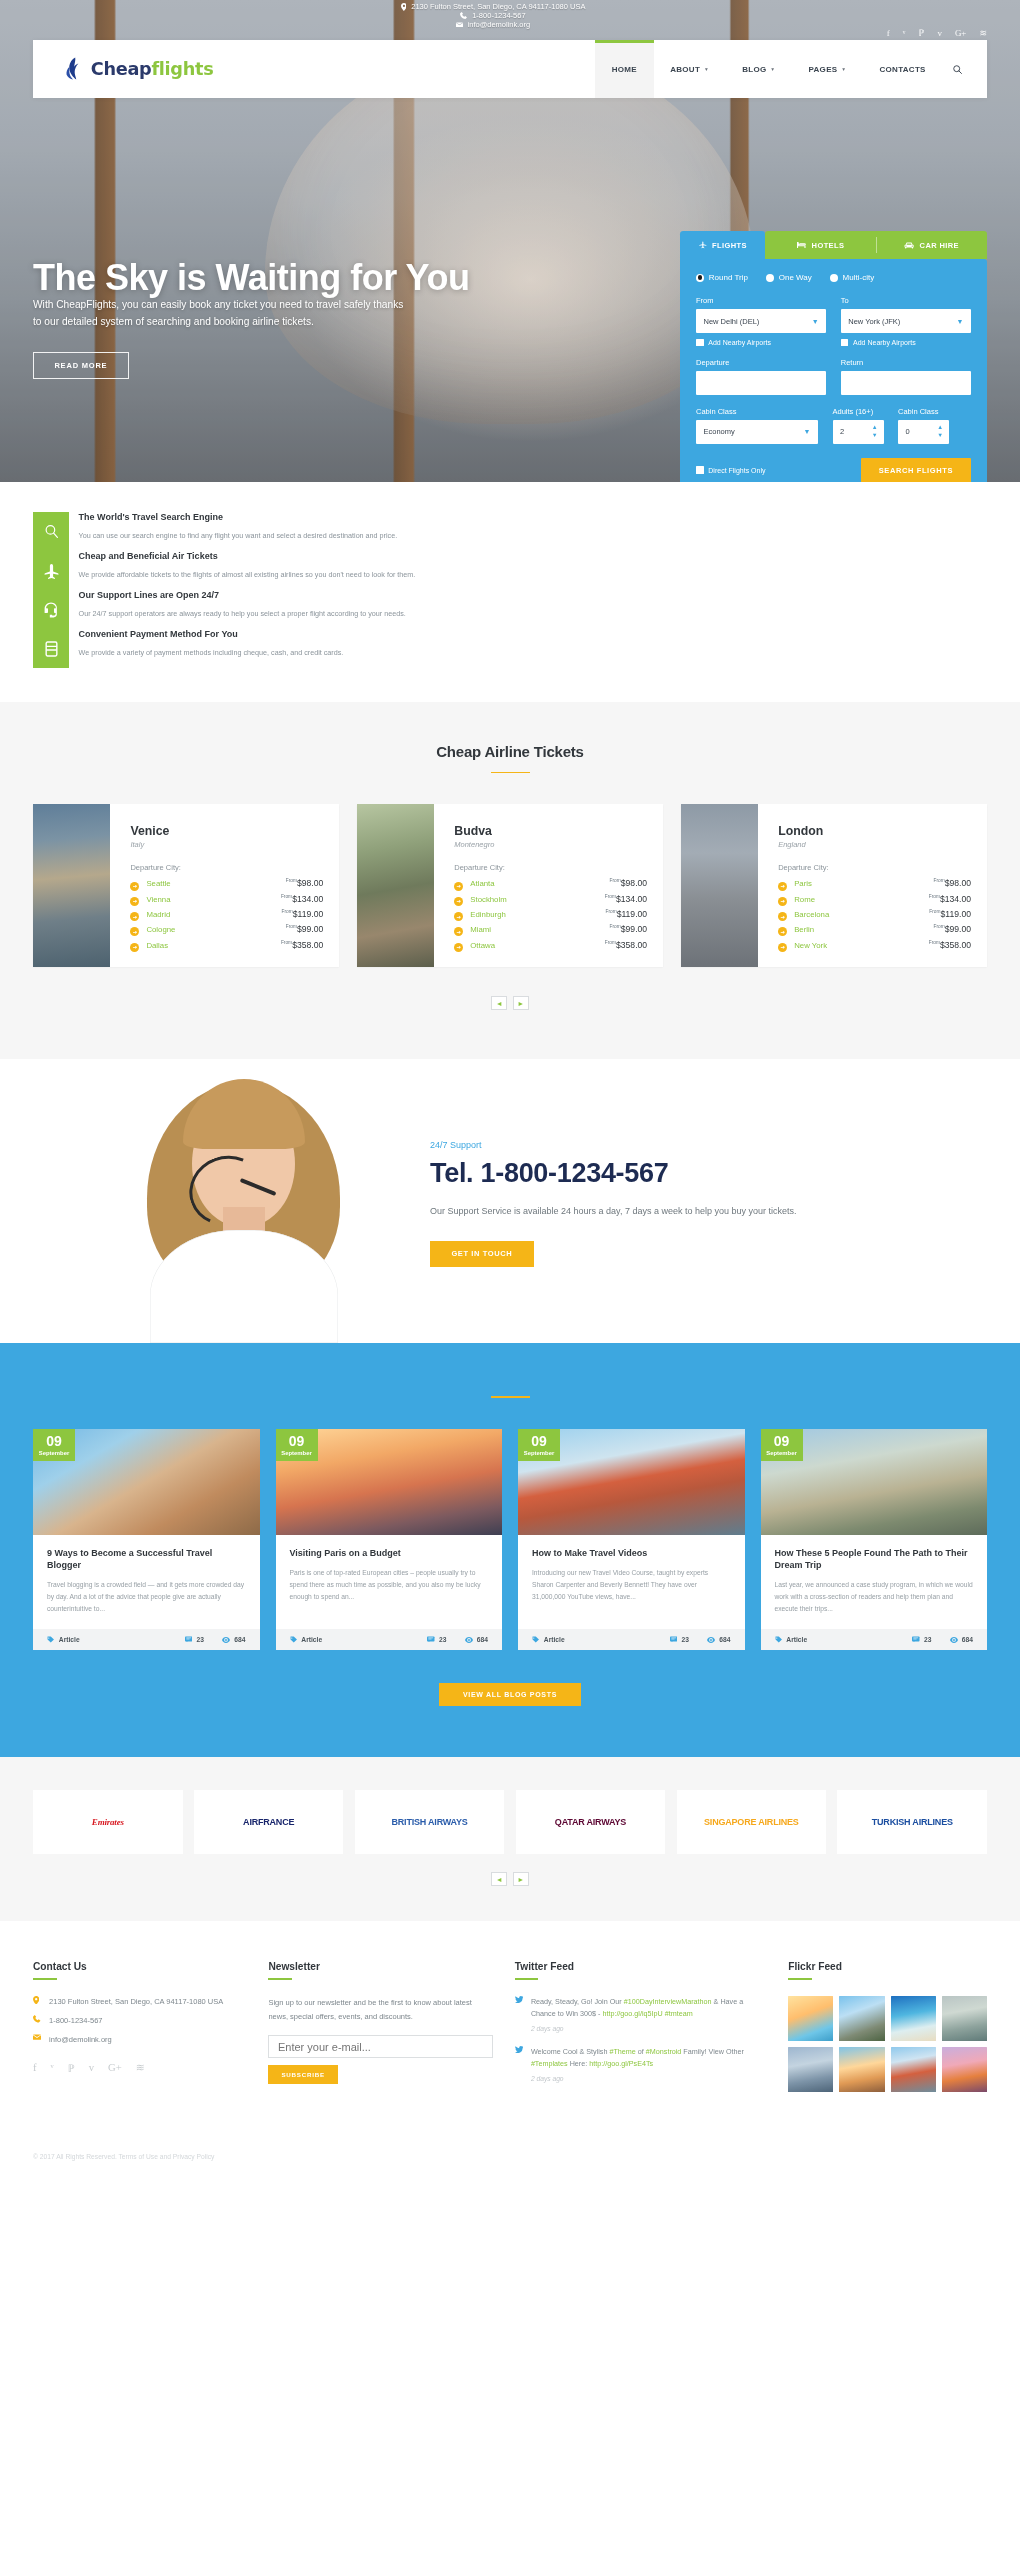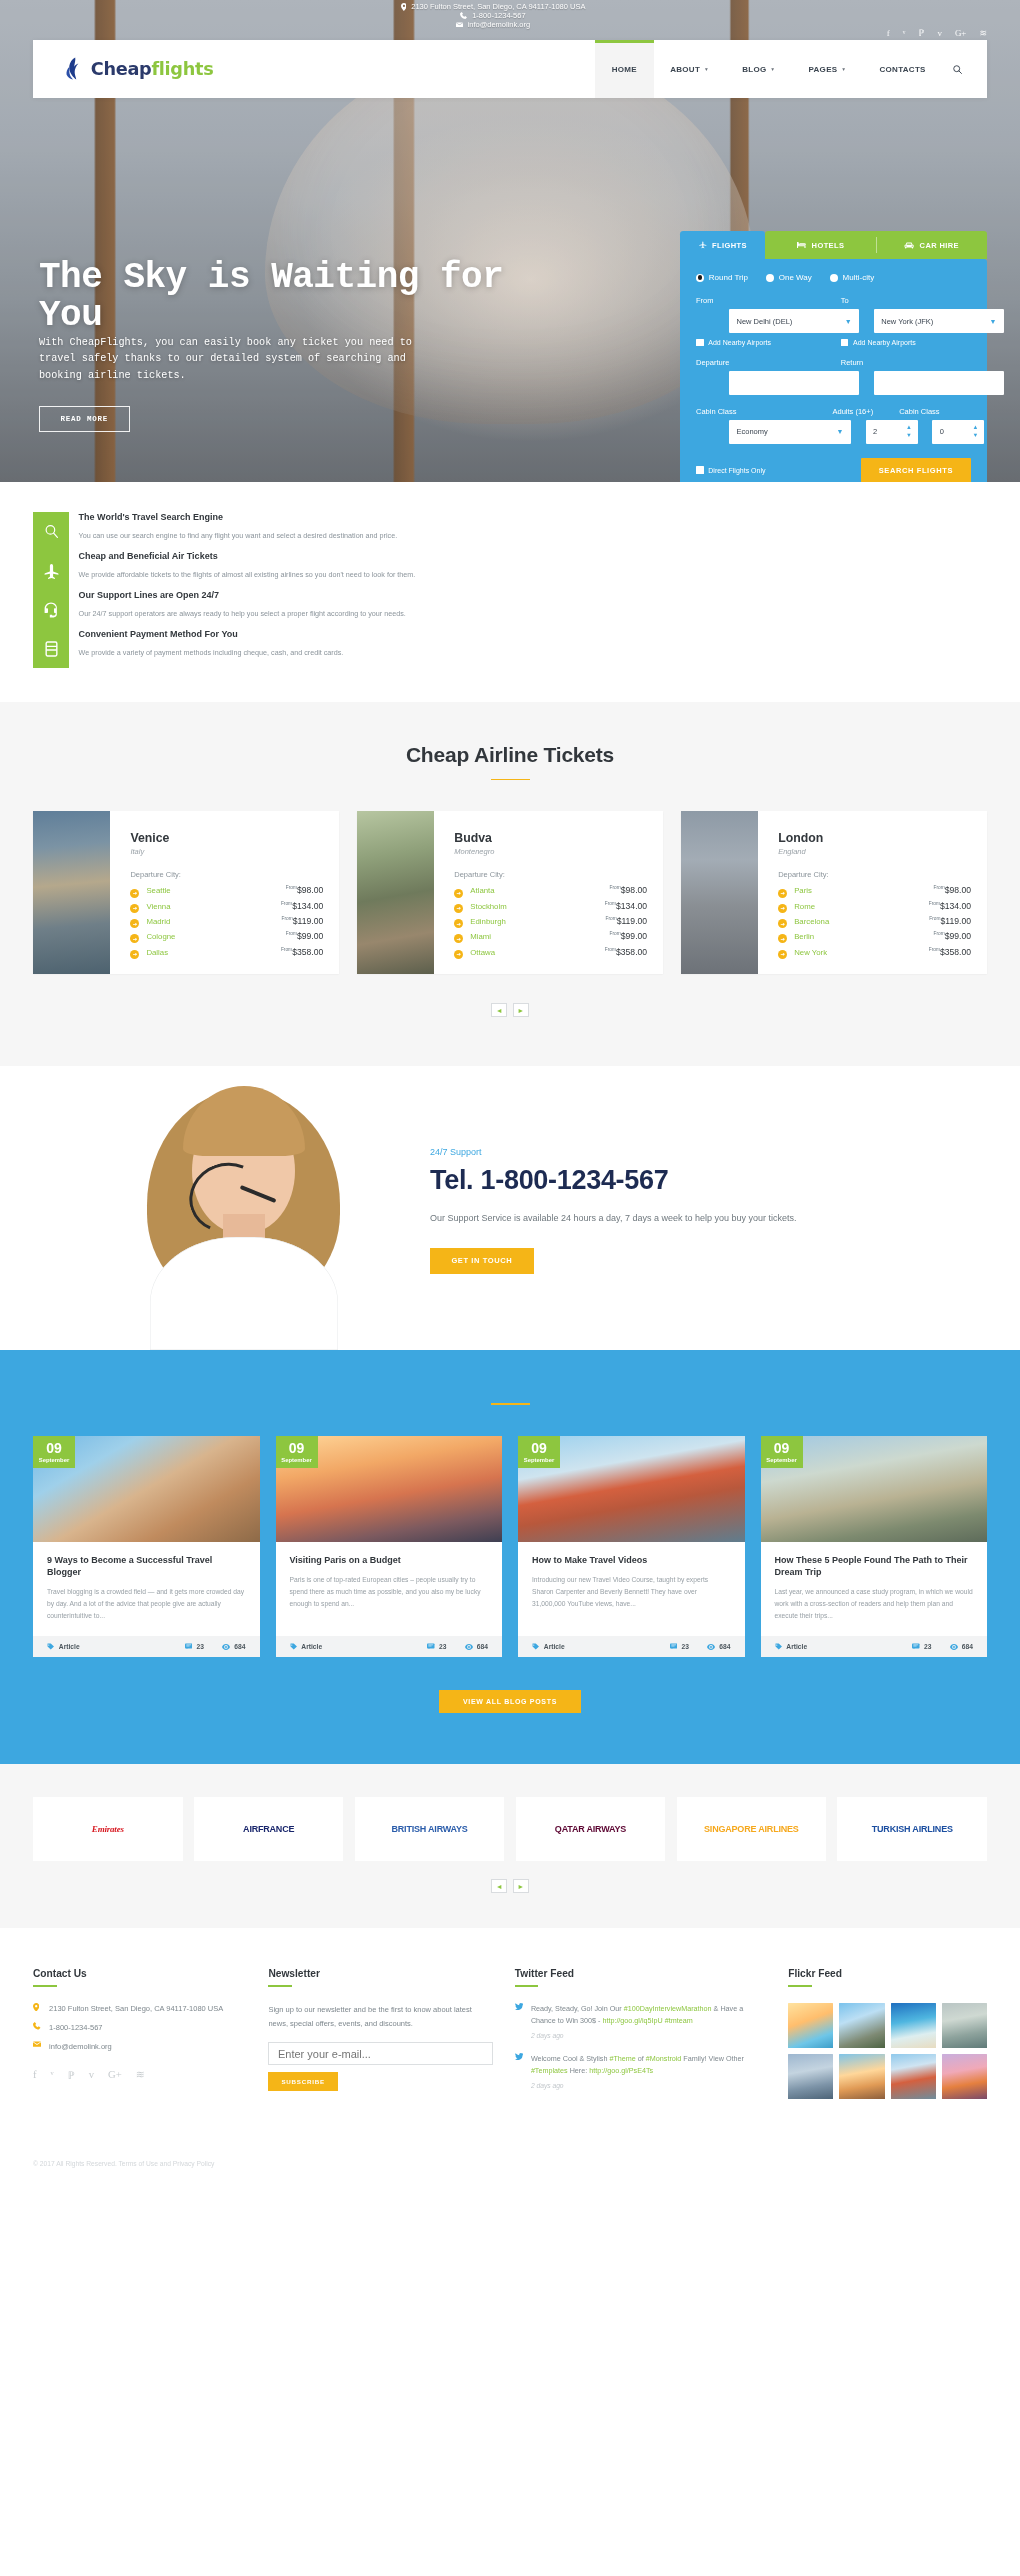--- a/index.html
+++ b/index.html
@@ -68,21 +68,21 @@
     font-size:8px; font-weight:bold; letter-spacing:0.3px;
     color:#3b4550; text-transform:uppercase; cursor:pointer; position:relative;
   }
   .nav-item.active { background:#f4f4f4; }
   .nav-item.active:before { content:""; position:absolute; left:0; right:0; top:0; height:2.7px; background:#8dc63f; }
   .caret { margin-left:3.8px; font-size:4.8px; opacity:.75; }
   .nav-search { display:flex; align-items:center; padding:0 25px 0 10.7px; cursor:pointer; }
 
   
   .hero-body { position:relative; z-index:5; }
-  .hero-copy { position:absolute; left:39px; top:161px; width:515px;font-family:Liberation Mono, monospace; }
+  .hero-copy { position:absolute; left:33px; top:161px; width:515px; }
   .hero-title { font-size:36px; line-height:1.05; color:#fff; font-weight:bold; letter-spacing:-0.5px; text-shadow:0 1.1px 6.4px rgba(0,0,0,.25); }
   .hero-sub { font-size:10.2px; line-height:1.65; color:#fff; max-width:381px; text-shadow:0 0.5px 3.2px rgba(0,0,0,.3); }
   .hero-btn {
     margin-top:21.4px; display:inline-block; border:1.1px solid rgba(255,255,255,.9);
     color:#fff; padding:8px 20.4px; font-size:7.5px; font-weight:bold;
     letter-spacing:0.8px; text-transform:uppercase; cursor:pointer;
   }
 
   
   .booking { position:absolute; right:33px; top:133px; width:307px; z-index:7; }
@@ -102,21 +102,21 @@
   .radio { display:flex; align-items:center; gap:4.8px; color:#fff; font-size:8px; cursor:pointer; }
   .rdot { width:8px; height:8px; border-radius:50%; background:#fff; display:inline-block; position:relative; }
   .rdot.on:after { content:""; position:absolute; inset:1.6px; border-radius:50%; background:#1a1a1a; }
 
   .row { display:flex; gap:14.5px; }
   .col { flex:1; }
   .fld-label { color:#fff; font-size:7.5px; margin-bottom:4.3px; }
   .sel, .inp {
     width:100%; height:23.6px; background:#fff; border:0; border-radius:1.1px;
     padding:0 7.5px; font-size:7.5px; color:#3b4550; font-family:"Liberation Sans",sans-serif;
-    display:flex; align-items:center; position:relative;margin-left:33px;
+    display:flex; align-items:center; position:relative;
   }
   .sel .chev { position:absolute; right:7.5px; color:#3da7e0; font-size:7px; }
   .chk { display:flex; align-items:center; gap:4.8px; color:#fff; font-size:7px; margin-top:5.9px; cursor:pointer; }
   .cbox { width:7.5px; height:7.5px; background:#fff; display:inline-block; border-radius:0.5px; }
   .mt22 { margin-top:11.8px; }
   .stepper { position:relative; }
   .stepper .arrs { position:absolute; right:5.9px; top:0; bottom:0; display:flex; flex-direction:column; justify-content:center; gap:2.7px; color:#3da7e0; font-size:5.9px; line-height:1; }
   .bottom-row { display:flex; align-items:center; margin-top:14px; }
   .search-btn {
     margin-left:auto; background:#f5b517; color:#fff; border:0; border-radius:1.1px;
@@ -127,21 +127,21 @@
   
   .features { background:#fff; padding:30px 4px 34px; }
   .features .wrap { display:flex; gap:0; }
   .feat { flex:1; display:flex; gap:9.6px; padding-right:18px; }
   .feat-ico { flex:none; width:36px; height:39px; background:#8dc63f; display:flex; align-items:center; justify-content:center; }
   .feat h4 { font-size:9px; line-height:1.3; color:#32373c; font-weight:bold; margin-bottom:5.9px; }
   .feat p { font-size:7.2px; line-height:1.75; color:#8b949b; }
 
   
   .tickets { background:#f6f6f6; padding:41px 0 49px; }
-  .sec-title { text-align:center; font-size:21px; color:#32373c; font-weight:bold; letter-spacing:-0.2px; }
+  .sec-title { text-align:center; font-size:15px; color:#32373c; font-weight:bold; letter-spacing:-0.2px; }
   .sec-rule { width:39px; height:1.6px; background:#f5b517; margin:11.8px auto 0; }
   .cards { display:flex; gap:17.7px; margin-top:31px; }
   .card { flex:1; background:#fff; display:flex; min-height:161px; box-shadow:0 0.5px 1.6px rgba(0,0,0,.06); }
   .card-photo { flex:none; width:77px; }
   .ph-venice { background:linear-gradient(175deg,#5f7e99 0%,#7b93a4 22%,#b5a88c 45%,#6f7f88 70%,#4d626f 100%); }
   .ph-budva  { background:linear-gradient(170deg,#b7c6a1 0%,#8fa07a 28%,#6f7a5c 52%,#98876d 76%,#5c5f4c 100%); }
   .ph-london { background:linear-gradient(180deg,#8e9aa6 0%,#a3acb5 30%,#8a8f94 58%,#6d7278 100%); }
   .card-body { flex:1; padding:19.3px 16px 15px 20.4px; }
   .card-city { font-size:12.3px; color:#32373c; font-weight:bold; }
   .card-country { font-size:7.5px; color:#9aa2a8; font-style:italic; margin-top:2.1px; }

